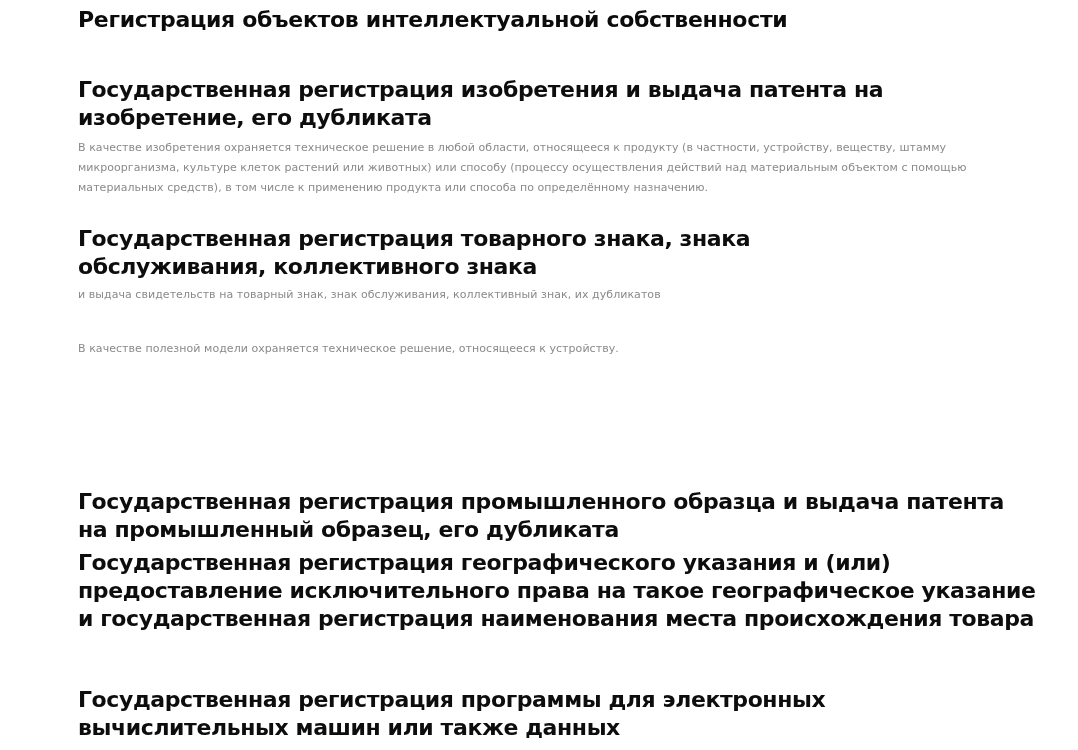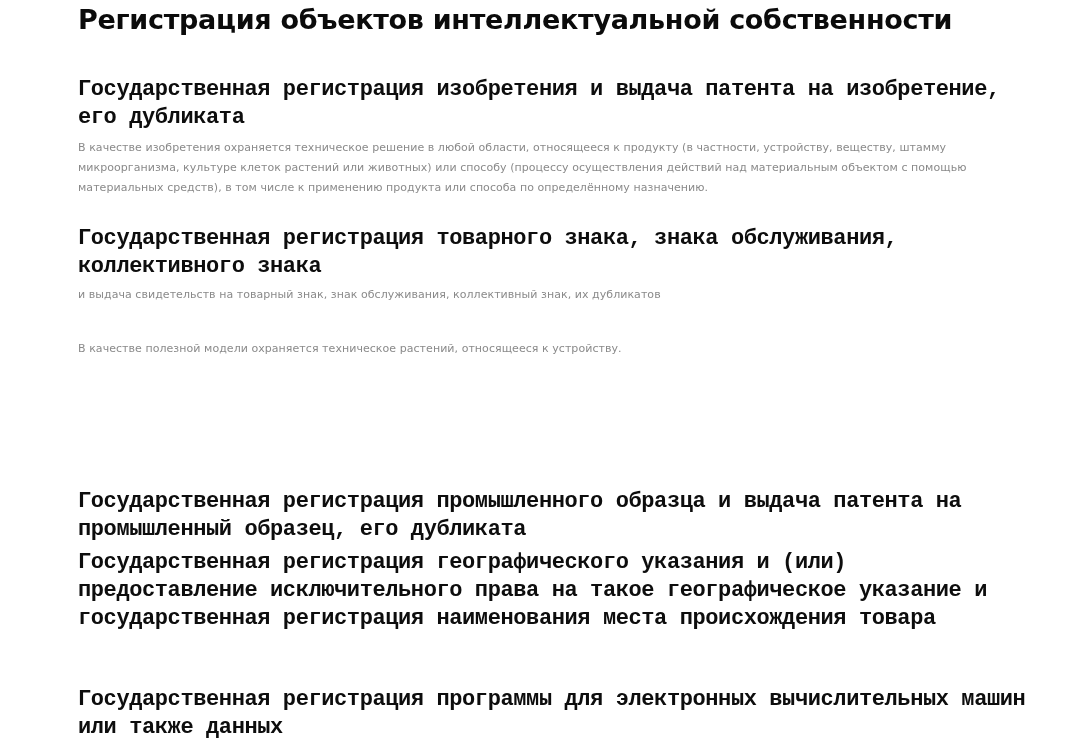--- a/index.html
+++ b/index.html
@@ -16,40 +16,39 @@
       color: #111111;
     }
     .page {
       position: absolute;
       left: 78px;
       top: 0;
       width: 960px;
     }
     .page-title {
       margin: 0;
-      font-size: 27px;
+      font-size: 22px;
       font-weight: bold;
       line-height: 40px;
       color: #0b0b0b;
       letter-spacing: -0.3px;
       white-space: nowrap;
     }
     .section {
       position: absolute;
       left: 0;
       width: 960px;
     }
     .section-title {
       margin: 0;
       font-size: 22px;
       font-weight: bold;
       line-height: 28px;
       color: #0d0d0d;
       letter-spacing: -0.4px;
-      font-family: Liberation Mono, monospace;
     }
     .section-desc {
       margin: 4px 0 0 0;
       font-size: 11px;
       line-height: 20px;
       color: #8a8a8a;
       letter-spacing: 0.05px;
     }
   </style>
 </head>
@@ -62,21 +61,21 @@
     <h2 class="section-title" style="width:960px;">Государственная регистрация изобретения и выдача патента на изобретение, его дубликата</h2>
     <p class="section-desc" style="width:960px; margin-top:6px;">В качестве изобретения охраняется техническое решение в любой области, относящееся к продукту (в частности, устройству, веществу, штамму микроорганизма, культуре клеток растений или животных) или способу (процессу осуществления действий над материальным объектом с помощью материальных средств), в том числе к применению продукта или способа по определённому назначению.</p>
   </div>
 
   <div class="section" style="top:225px;">
     <h2 class="section-title" style="width:860px;">Государственная регистрация товарного знака, знака обслуживания, коллективного знака</h2>
     <p class="section-desc">и выдача свидетельств на товарный знак, знак обслуживания, коллективный знак, их дубликатов</p>
   </div>
 
   <div class="section" style="top:335px;">
-    <p class="section-desc">В качестве полезной модели охраняется техническое растений, относящееся к устройству.</p>
+    <p class="section-desc">В качестве полезной модели охраняется техническое решение, относящееся к устройству.</p>
   </div>
 
   <div class="section" style="top:445px;">
     <h2 class="section-title" style="width:940px;margin-top:43px;">Государственная регистрация промышленного образца и выдача патента на промышленный образец, его дубликата</h2>
   </div>
 
   <div class="section" style="top:549px;">
     <h2 class="section-title" style="width:960px;">Государственная регистрация географического указания и (или) предоставление исключительного права на такое географическое указание и государственная регистрация наименования места происхождения товара</h2>
   </div>
 

